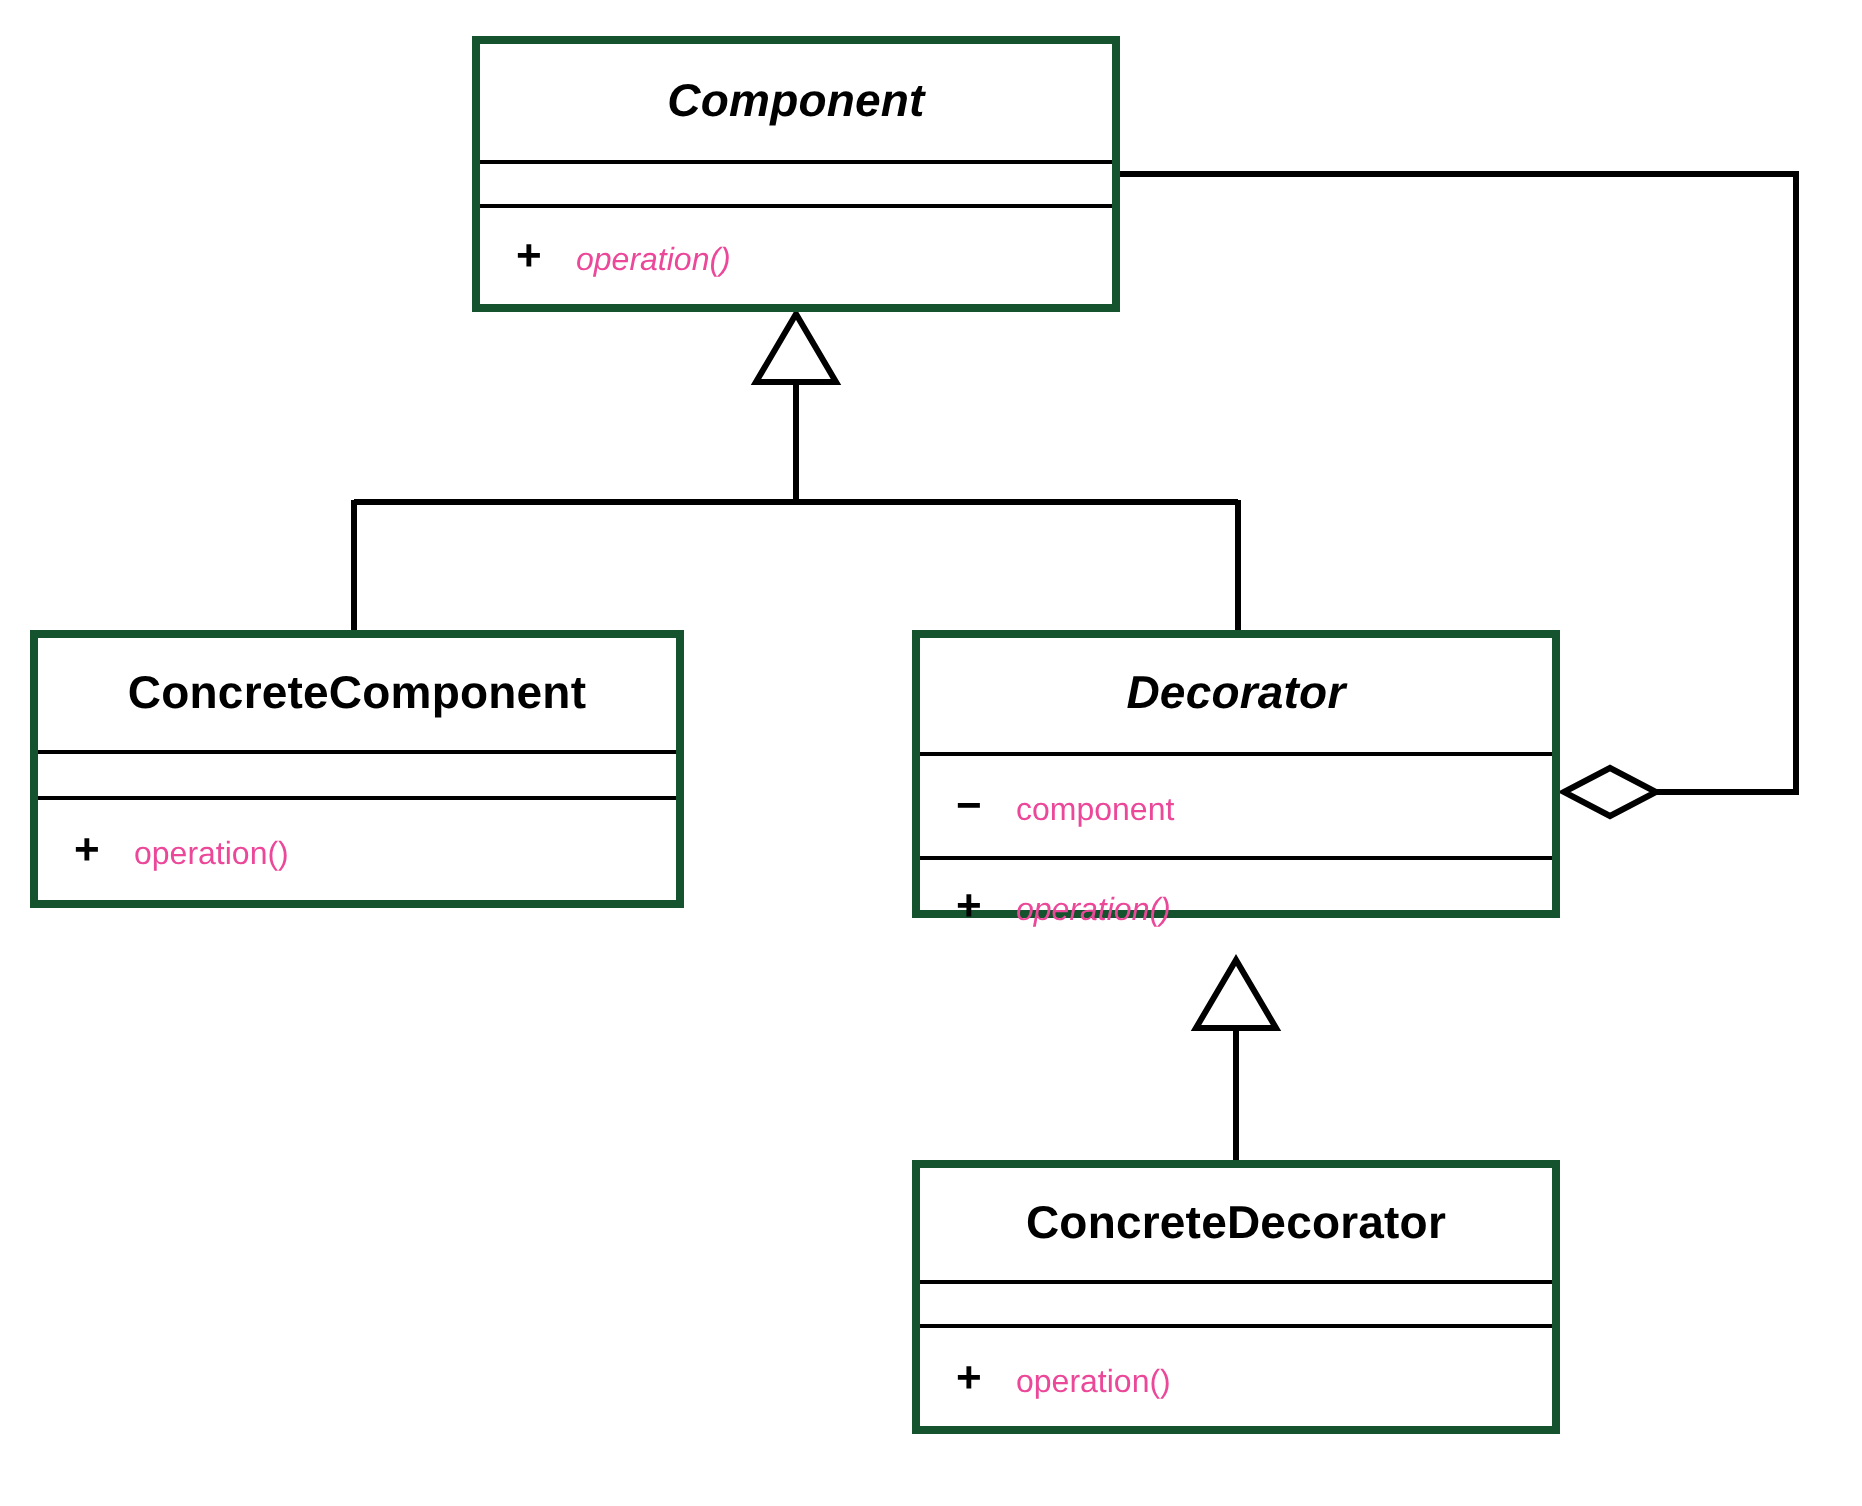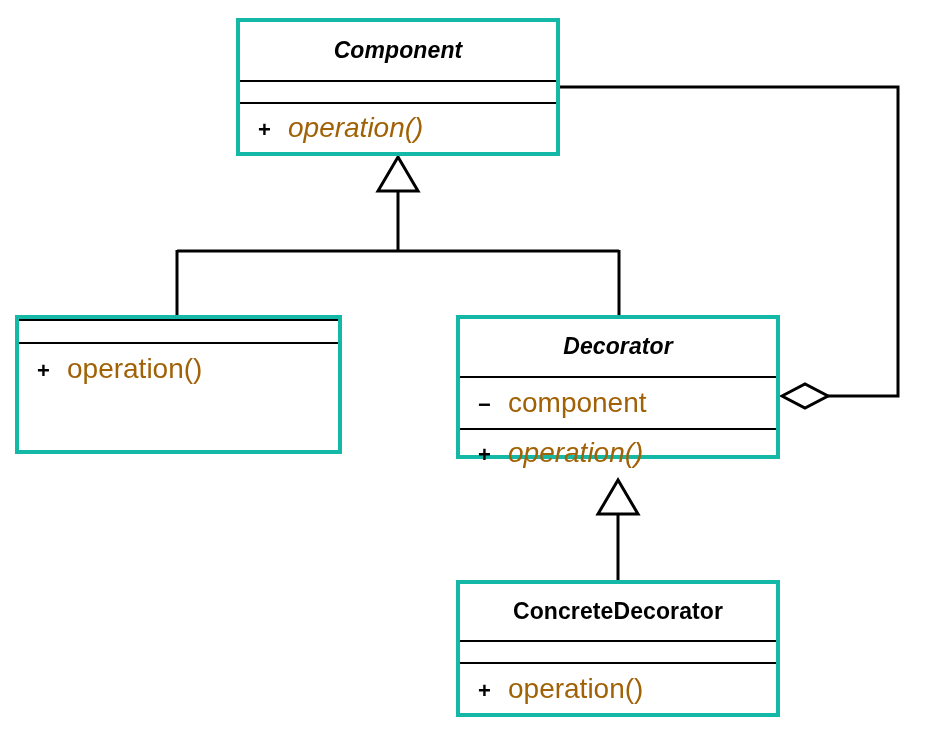--- a/index.html
+++ b/index.html
@@ -21,21 +21,21 @@
     left: 0;
     top: 0;
     width: 931px;
     height: 753px;
     pointer-events: none;
   }
   .uml-class {
     position: absolute;
     box-sizing: border-box;
     background: #ffffff;
-    border: 4px solid #14b8a6;
+    border: 4px solid #14532d;
     z-index: 5;
   }
   .compartment-name {
     box-sizing: border-box;
     display: flex;
     align-items: center;
     justify-content: center;
     font-size: 23px;
     font-weight: bold;
     color: #000000;
@@ -63,22 +63,22 @@
   }
   .visibility {
     font-size: 22px;
     font-weight: bold;
     color: #000000;
     display: inline-block;
     width: 30px;
     text-align: left;
   }
   .member-name {
-    font-size: 28px;
-    color: #a16207;
+    font-size: 16px;
+    color: #ec4899;
   }
   .member-name.abstract {
     font-style: italic;
   }
   
   #class-component      { left: 236px; top: 18px;  width: 324px; height: 138px; }
   #class-component      .compartment-name  { height: 58px; }
   #class-component      .compartment-attrs { height: 22px; }
   #class-component      .compartment-ops   { height: 50px; }
 
@@ -128,20 +128,21 @@
     <div class="compartment-attrs empty"></div>
     <div class="compartment-ops">
       <div class="member-row">
         <span class="visibility">+</span>
         <span class="member-name abstract">operation()</span>
       </div>
     </div>
   </div>
 
   <div class="uml-class" id="class-concretecomponent">
+    <div class="compartment-name">ConcreteComponent</div>
     <div class="compartment-attrs empty"></div>
     <div class="compartment-ops">
       <div class="member-row">
         <span class="visibility">+</span>
         <span class="member-name">operation()</span>
       </div>
     </div>
   </div>
 
   <div class="uml-class" id="class-decorator">

